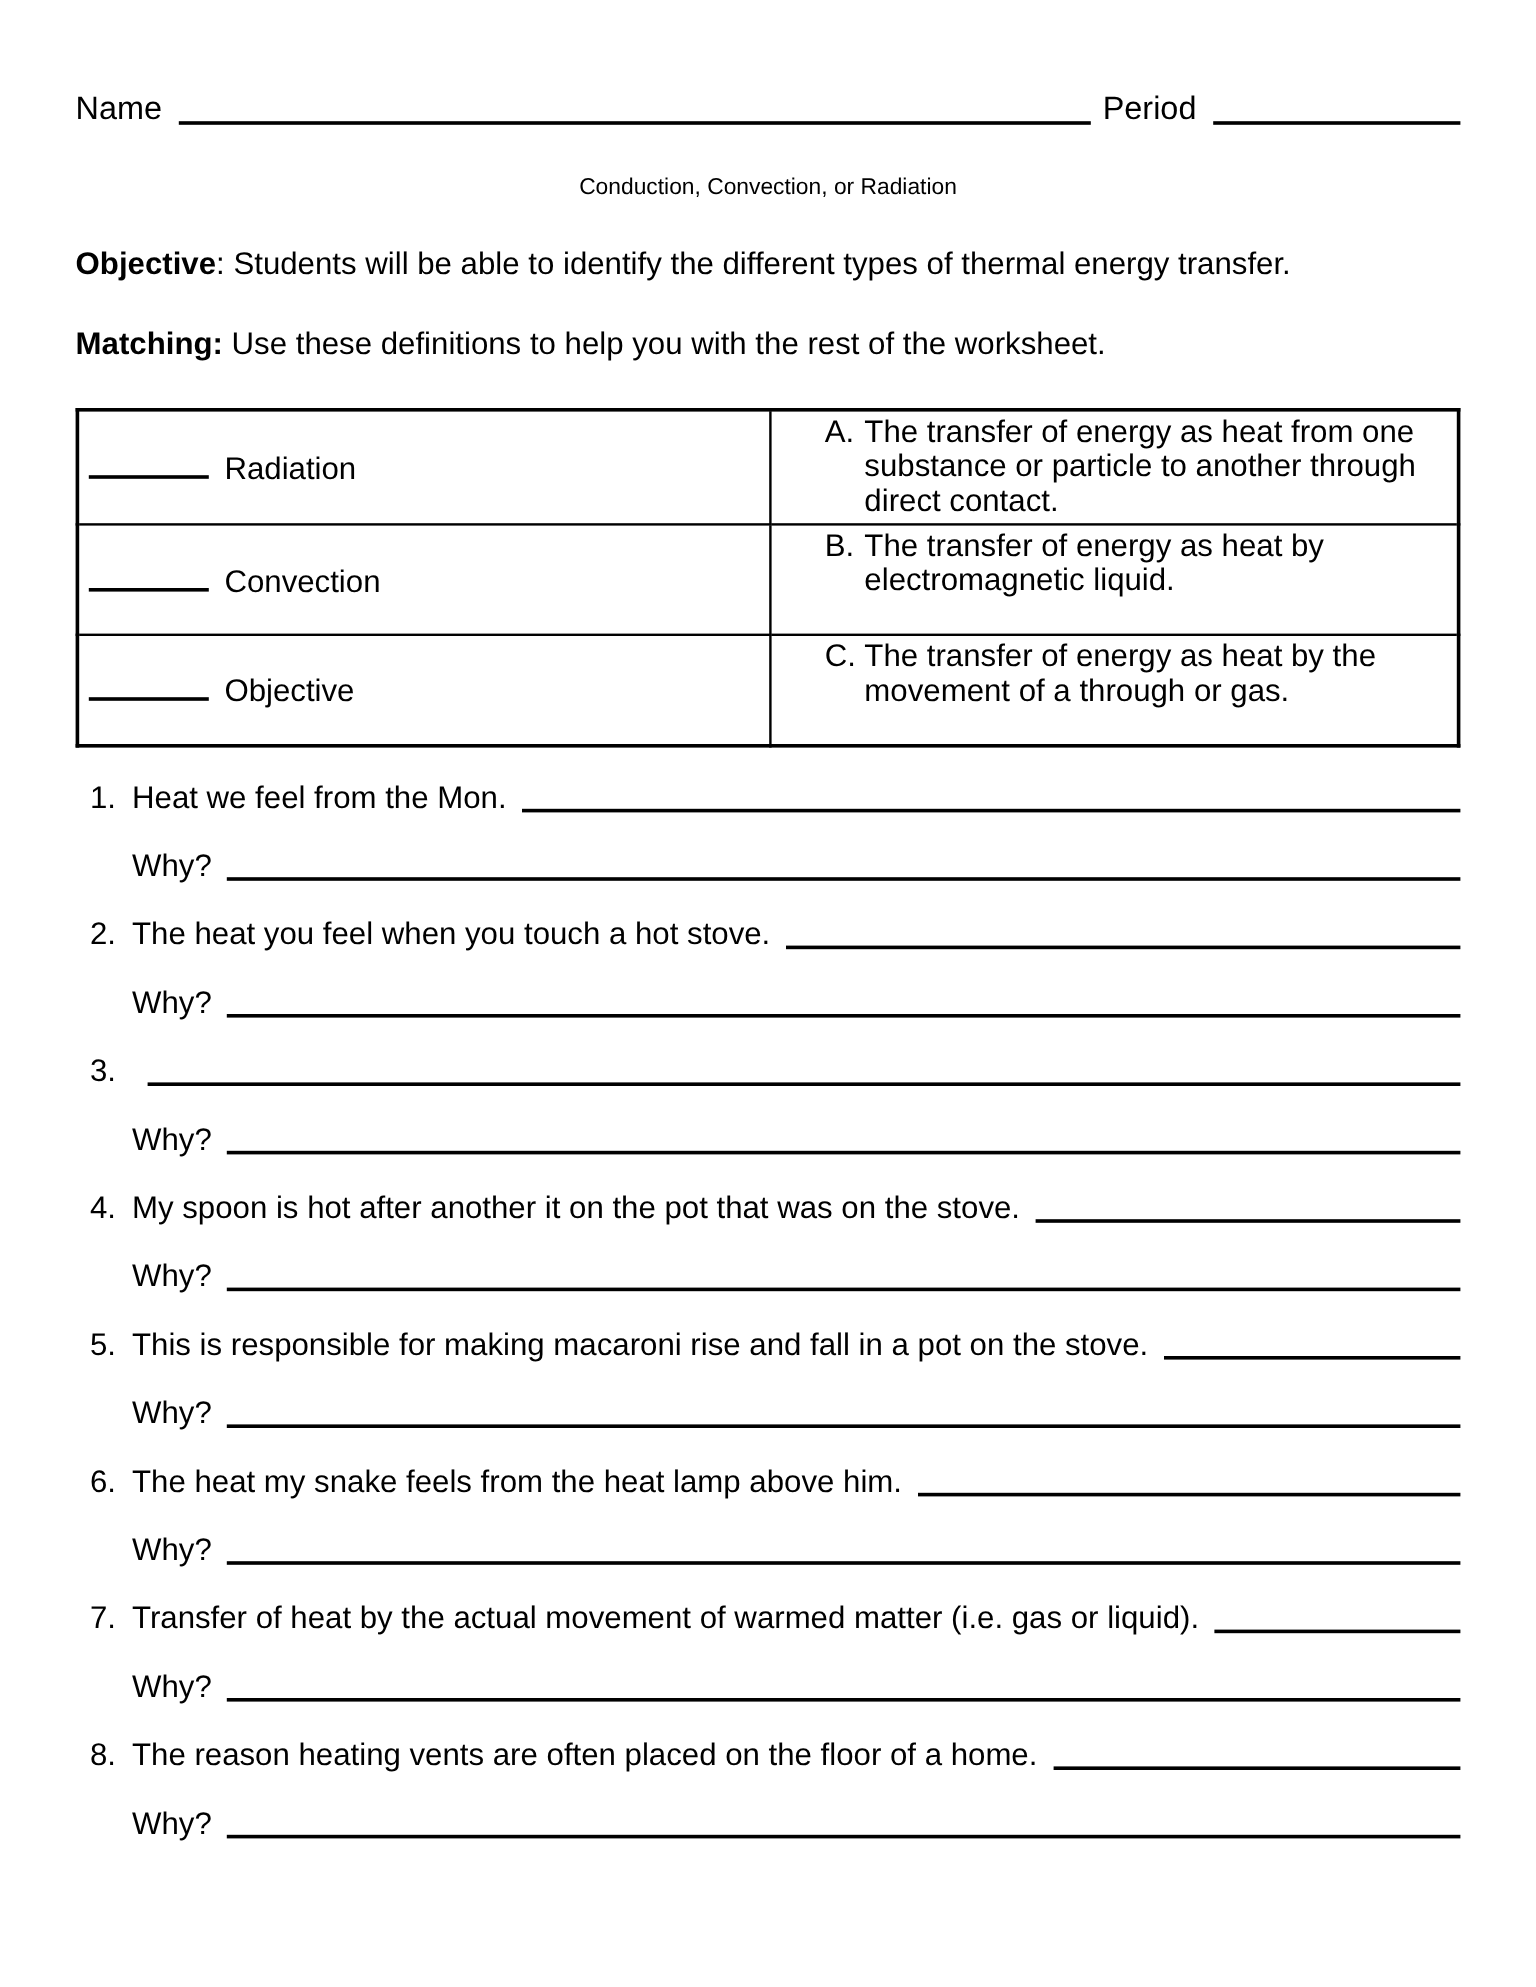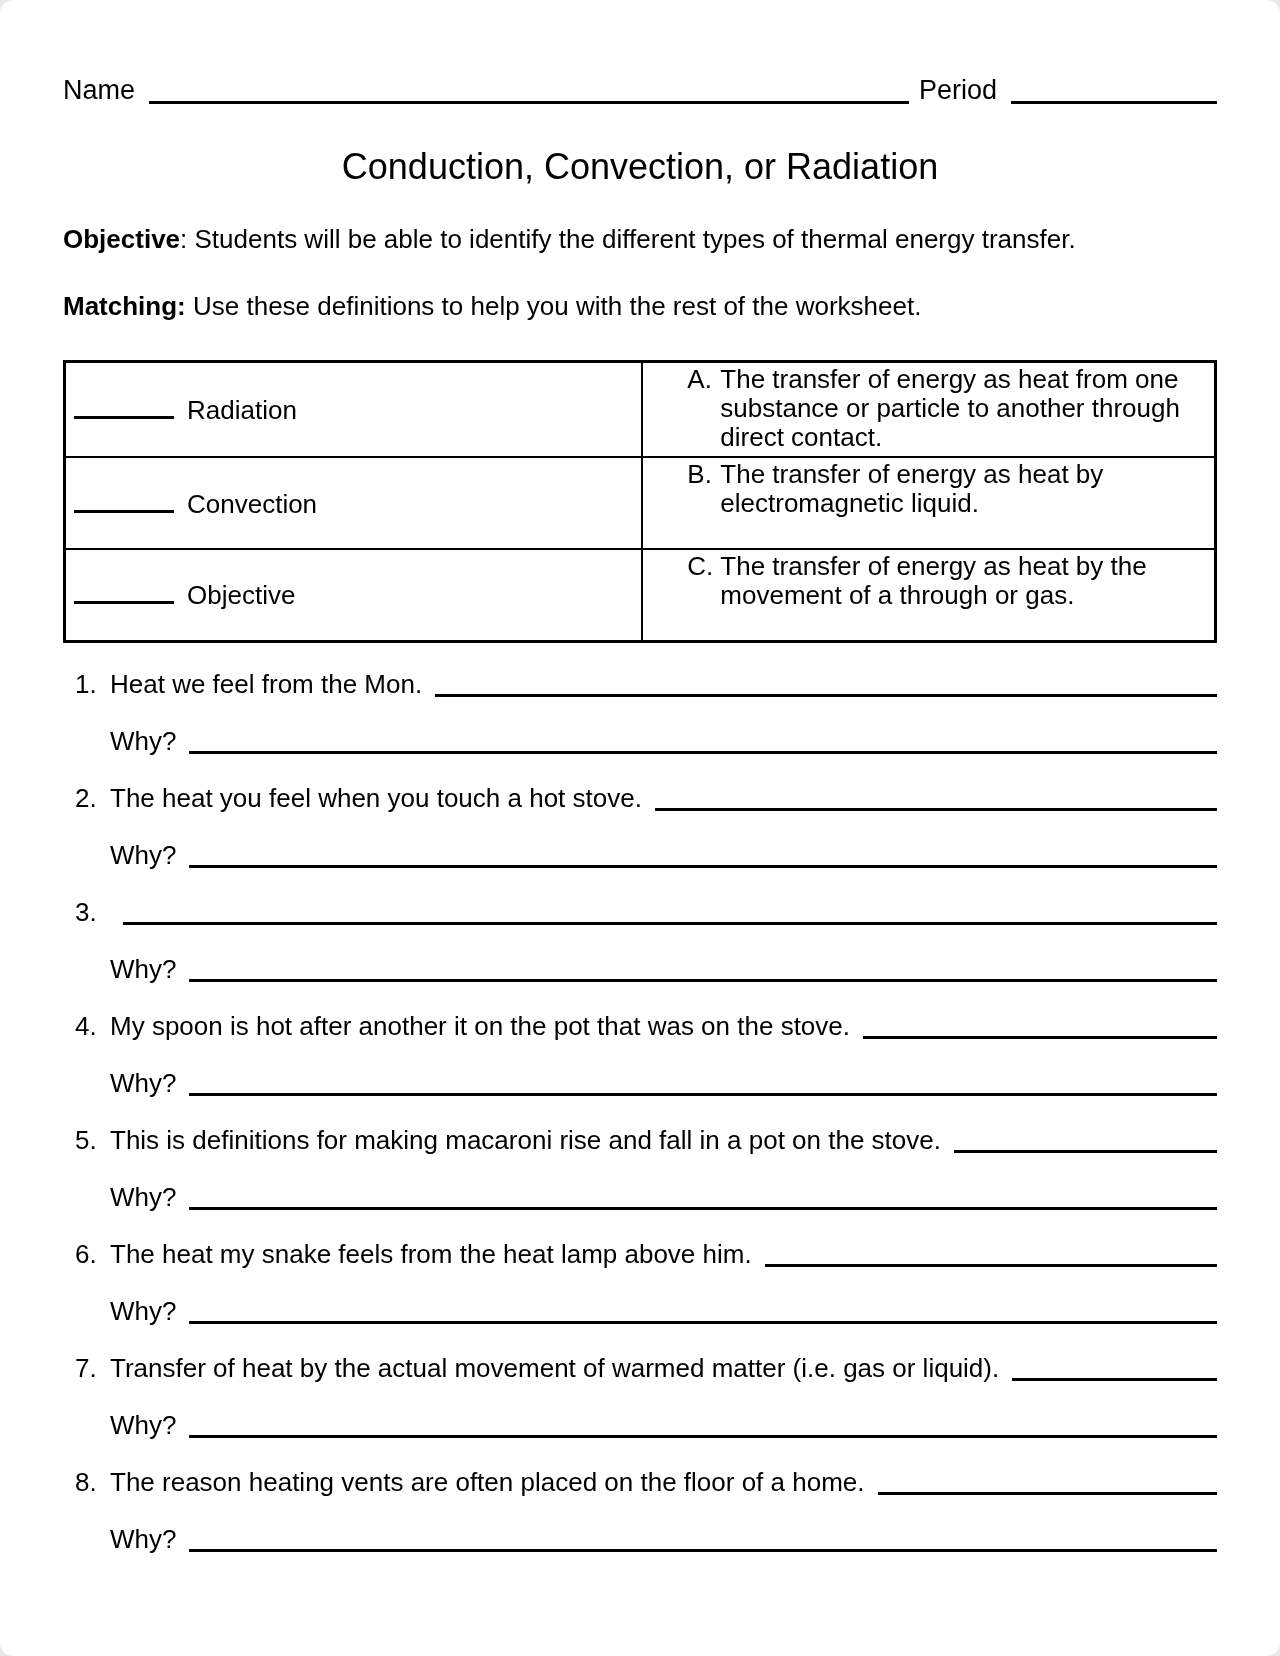--- a/index.html
+++ b/index.html
@@ -6,40 +6,39 @@
   html, body { margin: 0; padding: 0; background: #e8e8e8; }
   .page {
     width: 1280px;
     height: 1656px;
     margin: 0 auto;
     background: #ffffff;
     color: #000000;
     font-family: "Liberation Sans", "DejaVu Sans", sans-serif;
     padding: 72px 63px 0 63px;
     overflow: hidden;
-    border-radius: 13px;
   }
 
   
   .header-row {
     display: flex;
     align-items: flex-end;
     font-size: 27px;
     height: 34px;
   }
   .hdr-label { white-space: nowrap; }
   .blank { border-bottom: 3px solid #000; }
   .name-blank  { flex: 1; margin: 0 10px 2px 14px; }
   .period-blank { width: 206px; margin: 0 0 2px 14px; }
 
   
   .title {
     margin-top: 40px;
     text-align: center;
-    font-size: 36px;
+    font-size: 19px;
   }
 
   
   .para { font-size: 26px; }
   .objective { margin-top: 36px; }
   .matching  { margin-top: 36px; }
   .para .b { font-weight: bold; }
 
   
   table.match {
@@ -188,21 +187,21 @@
       <span class="q-text">My spoon is hot after another it on the pot that was on the stove.</span>
       <span class="q-blank"></span>
     </div>
     <div class="q-line why-line">
       <span class="why-label">Why?</span>
       <span class="q-blank"></span>
     </div>
 
     <div class="q-line">
       <span class="q-num">5.</span>
-      <span class="q-text">This is definitions for making macaroni rise and fall in a pot on the stove.</span>
+      <span class="q-text">This is responsible for making macaroni rise and fall in a pot on the stove.</span>
       <span class="q-blank"></span>
     </div>
     <div class="q-line why-line">
       <span class="why-label">Why?</span>
       <span class="q-blank"></span>
     </div>
 
     <div class="q-line">
       <span class="q-num">6.</span>
       <span class="q-text">The heat my snake feels from the heat lamp above him.</span>

